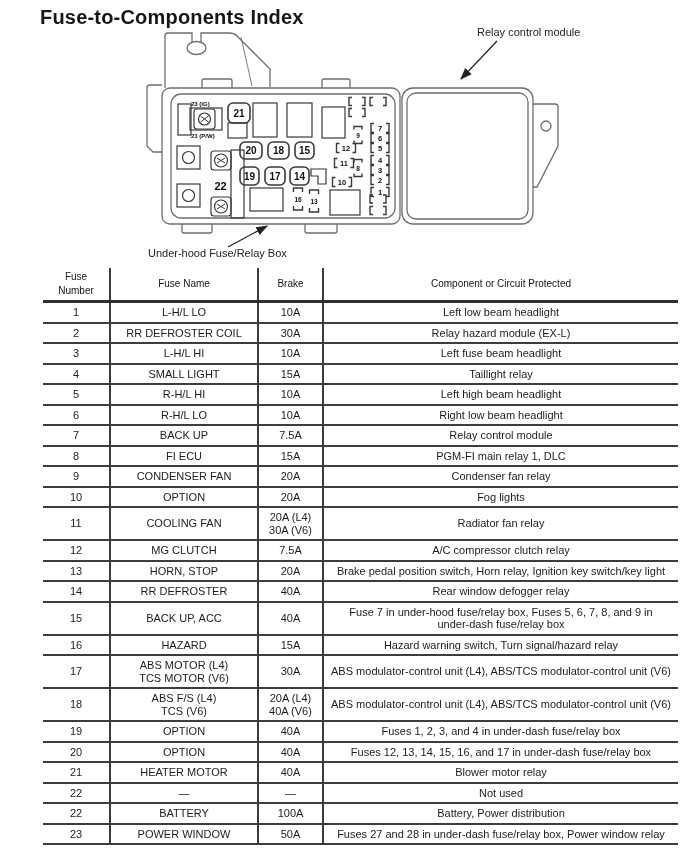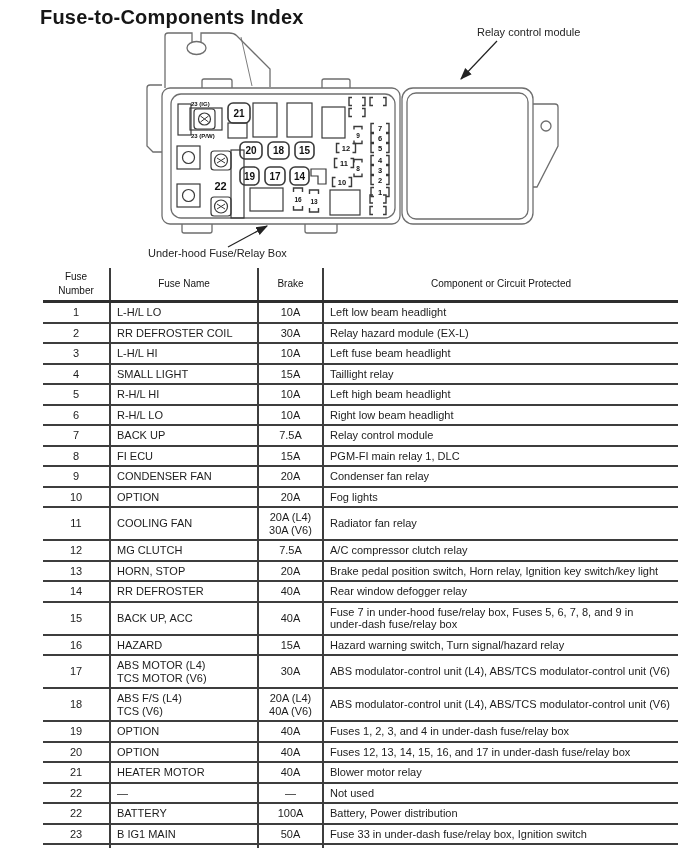--- a/index.html
+++ b/index.html
@@ -33,21 +33,21 @@
   }
   .fuse-table td {
     font-size:11px; color:#1c1c1c;
     padding:3px 6px; line-height:12.5px; vertical-align:middle;
     border-bottom:2px solid #3d3d3d; white-space:pre-line;
   }
   .fuse-table th:nth-child(n+2), .fuse-table td:nth-child(n+2) {
     border-left:2px solid #3d3d3d;
   }
   .fuse-table td:nth-child(1), .fuse-table td:nth-child(3) { text-align:center; }
-  .fuse-table td:nth-child(2), .fuse-table td:nth-child(4) { text-align:left;margin-left:12px; }
+  .fuse-table td:nth-child(2), .fuse-table td:nth-child(4) { text-align:center;margin-left:12px; }
 </style>
 </head>
 <body>
 
 <div class="page">
 
   <div class="page-title">Fuse-to-Components Index</div>
 
   <svg class="diagram-svg" width="683" height="266" viewBox="0 0 683 266" xmlns="http://www.w3.org/2000/svg">
     <defs>
@@ -362,26 +362,20 @@
           <td>Not used</td>
         </tr>
         <tr>
           <td>22</td>
           <td>BATTERY</td>
           <td>100A</td>
           <td>Battery, Power distribution</td>
         </tr>
         <tr>
           <td>23</td>
-          <td>B IG1 MAIN</td>
-          <td>50A</td>
-          <td>Fuse 33 in under-dash fuse/relay box, Ignition switch</td>
-        </tr>
-        <tr>
-          <td>23</td>
           <td>POWER WINDOW</td>
           <td>50A</td>
           <td>Fuses 27 and 28 in under-dash fuse/relay box, Power window relay</td>
         </tr>
       </tbody>
   </table>
 
 </div>
 
 </body></html>

